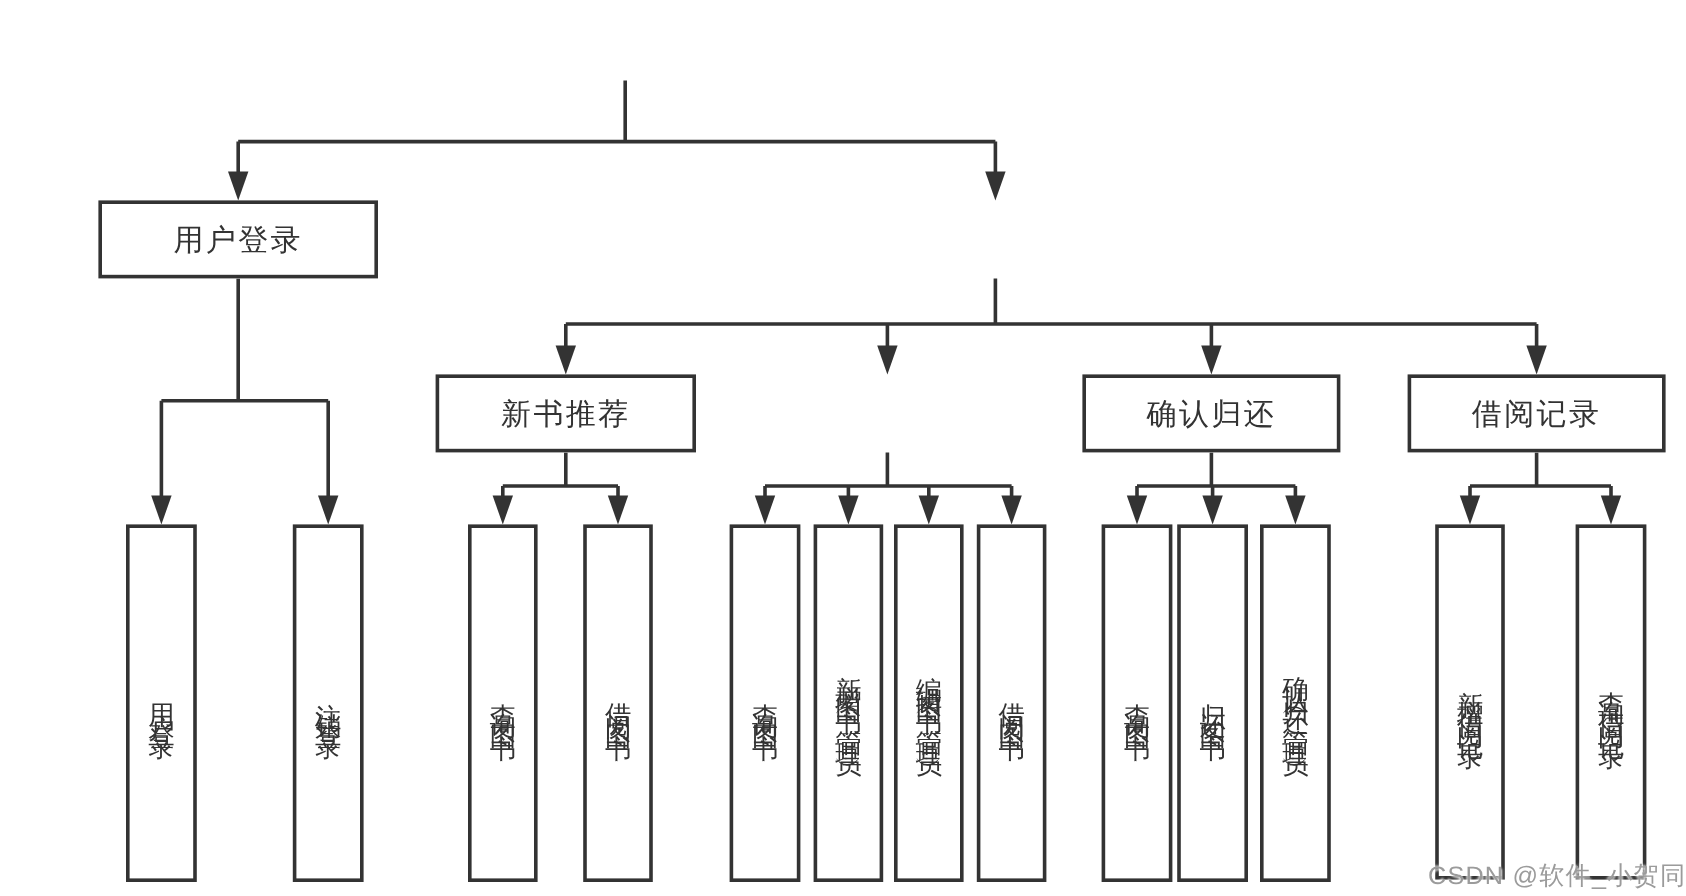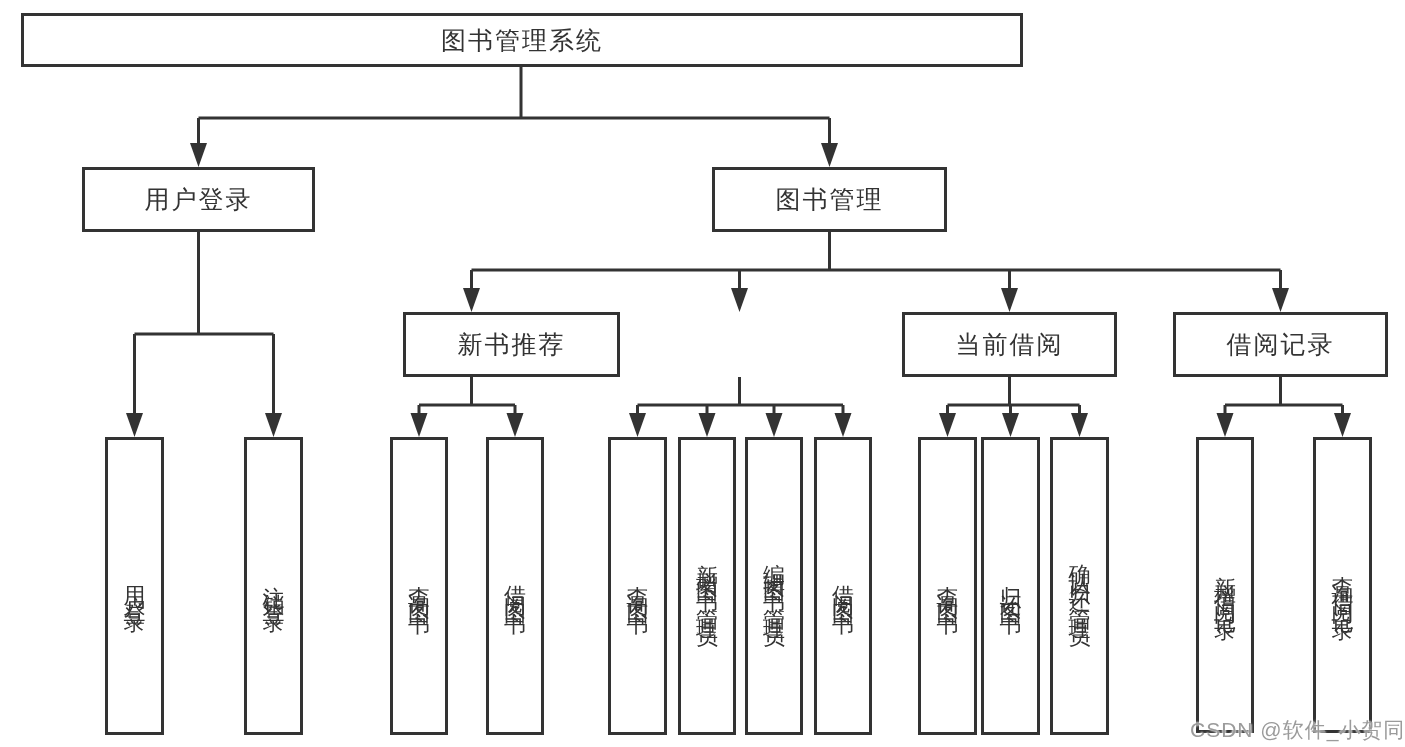--- a/index.html
+++ b/index.html
@@ -100,27 +100,25 @@
       <polygon points="765.5,413 782.5,413 774,437"></polygon>
       <polygon points="834.5,413 851.5,413 843,437"></polygon>
       <polygon points="939,413 956,413 947.5,437"></polygon>
       <polygon points="1002,413 1019,413 1010.5,437"></polygon>
       <polygon points="1071,413 1088,413 1079.5,437"></polygon>
       <polygon points="1216.5,413 1233.5,413 1225,437"></polygon>
       <polygon points="1334,413 1351,413 1342.5,437"></polygon>
     </g>
   </svg>
 
-  <div class="hbox" style="left:21px; top:13px; width:1002px; height:54px;">图书管理系统</div>
 
   <div class="hbox" style="left:82px; top:167px; width:233px; height:65px;">用户登录</div>
-  <div class="hbox" style="left:712px; top:167px; width:235px; height:65px;">图书管理</div>
 
-  <div class="hbox" style="left:363px; top:312px; width:217px; height:65px;margin-left:40px;">新书推荐</div>
-  <div class="hbox" style="left:902px; top:312px; width:215px; height:65px;">当前借阅</div>
+  <div class="hbox" style="left:363px; top:312px; width:217px; height:65px;">新书推荐</div>
+  <div class="hbox" style="left:902px; top:312px; width:215px; height:65px;">确认归还</div>
   <div class="hbox" style="left:1173px; top:312px; width:215px; height:65px;">借阅记录</div>
 
   <div class="vbox" style="left:105px; top:437px; width:59px; height:298px;">
     <span class="vtext">用户登录</span>
   </div>
   <div class="vbox" style="left:244px; top:437px; width:59px; height:298px;">
     <span class="vtext">注销登录</span>
   </div>
 
   <div class="vbox" style="left:390px; top:437px; width:58px; height:298px;">

